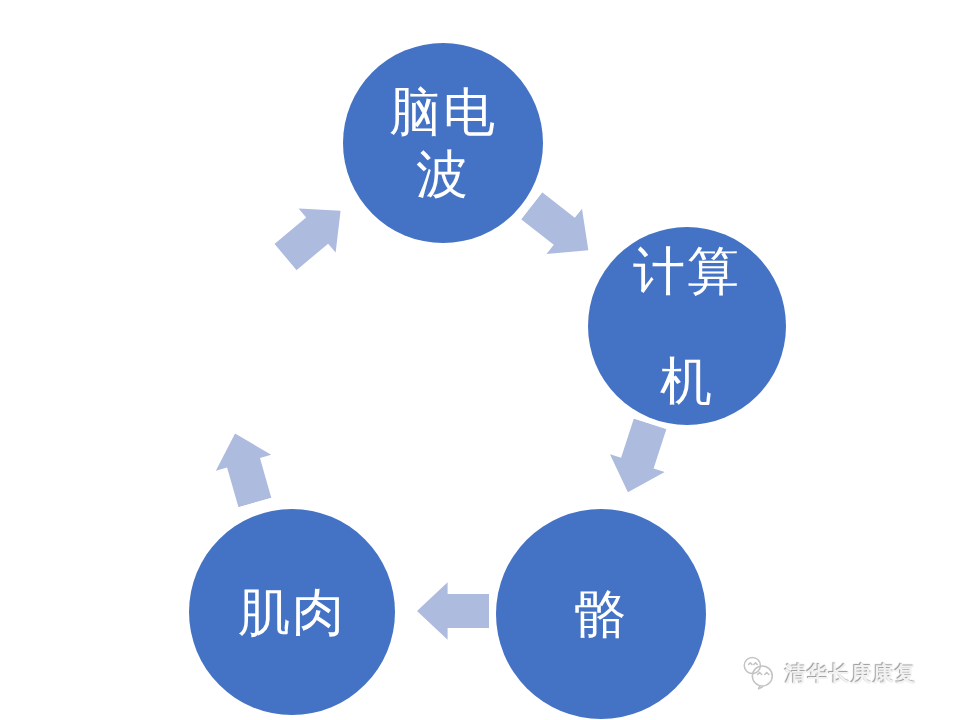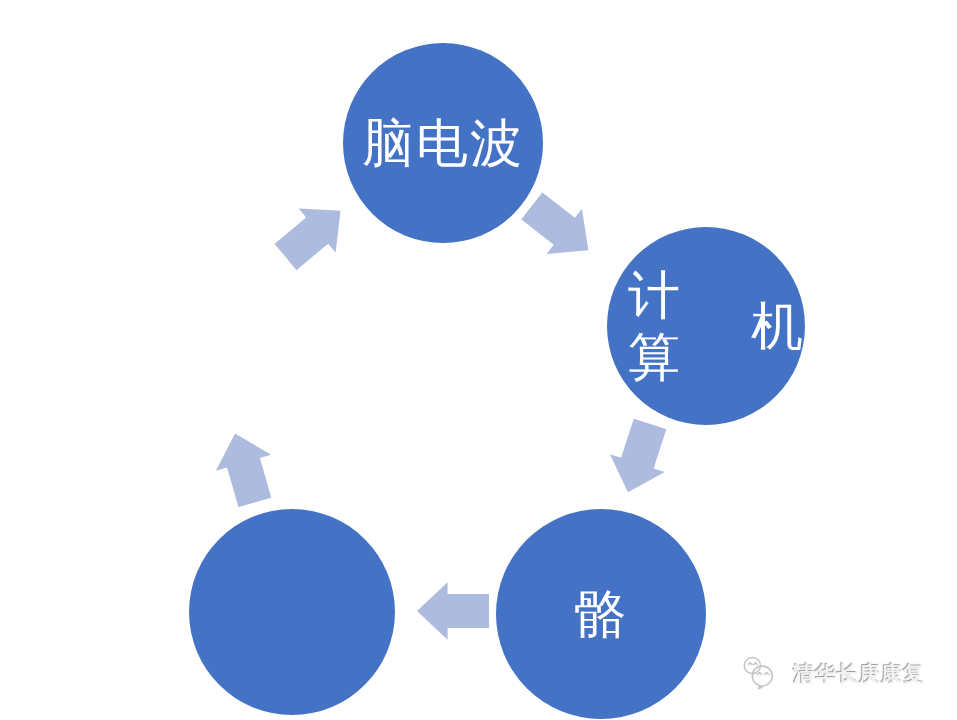--- a/index.html
+++ b/index.html
@@ -16,51 +16,51 @@
     overflow:hidden;
     font-family:"DejaVu Sans","Liberation Sans",sans-serif;
   }
   .diagram{position:absolute;inset:0;}
   .node{
     position:absolute;
     border-radius:50%;
     background:var(--node-fill);
     color:var(--node-text);
     display:flex;
-    flex-direction:row;
+    flex-direction:column;
     align-items:center;
     justify-content:center;
     text-align:center;
     font-size:52px;
     line-height:62px;
     letter-spacing:2px;
   }
   .node-human-brain {left:98px;  top:218px; width:196px; height:196px;}
   .node-brain-waves {left:343px; top:43px;  width:200px; height:200px;}
-  .node-computer    {left:607px; top:227px; width:198px; height:198px;gap:48px;}
+  .node-computer    {left:588px; top:227px; width:198px; height:198px;gap:48px;}
   .node-exoskeleton {left:496px; top:509px; width:210px; height:210px;}
   .node-muscle      {left:189px; top:509px; width:206px; height:206px;}
   .arrow{
     position:absolute;
     width:72px;
     height:62px;
   }
   .arrow svg{width:100%;height:100%;display:block;}
   .arrow-1{left:277px; top:203px; transform:rotate(-40deg);}
   .arrow-2{left:524px; top:197px; transform:rotate(38deg);}
   .arrow-3{left:603px; top:427px; transform:rotate(108deg);}
   .arrow-4{left:417px; top:580px; transform:rotate(180deg);}
   .arrow-5{left:209px; top:437px; transform:rotate(-106deg);}
   .watermark{
     position:absolute;
     left:740px;
     top:656px;
     display:flex;
     align-items:center;
-    gap:15px;
+    gap:7px;
   }
   .watermark .wm-icon{width:38px;height:36px;}
   .watermark .wm-text{
     font-size:21px;
     font-weight:bold;
     letter-spacing:1px;
     color:#f2f2f2;
     text-shadow:-1px -1px 1px #9a9a9a, 1px 1px 1px #ffffff;
     white-space:nowrap;
   }
@@ -79,20 +79,21 @@
   <div class="node node-computer">
     <div>计算</div>
     <div>机</div>
   </div>
 
   <div class="node node-exoskeleton">
     <div>骼</div>
   </div>
 
   <div class="node node-muscle">
+    <div>肌肉</div>
   </div>
 
   <div class="arrow arrow-1">
     <svg viewBox="0 0 80 64" xmlns="http://www.w3.org/2000/svg">
       <polygon points="0,13 46,13 46,0 80,32 46,64 46,51 0,51" fill="#adbbdf"></polygon>
     </svg>
   </div>
   <div class="arrow arrow-2">
     <svg viewBox="0 0 80 64" xmlns="http://www.w3.org/2000/svg">
       <polygon points="0,13 46,13 46,0 80,32 46,64 46,51 0,51" fill="#adbbdf"></polygon>

